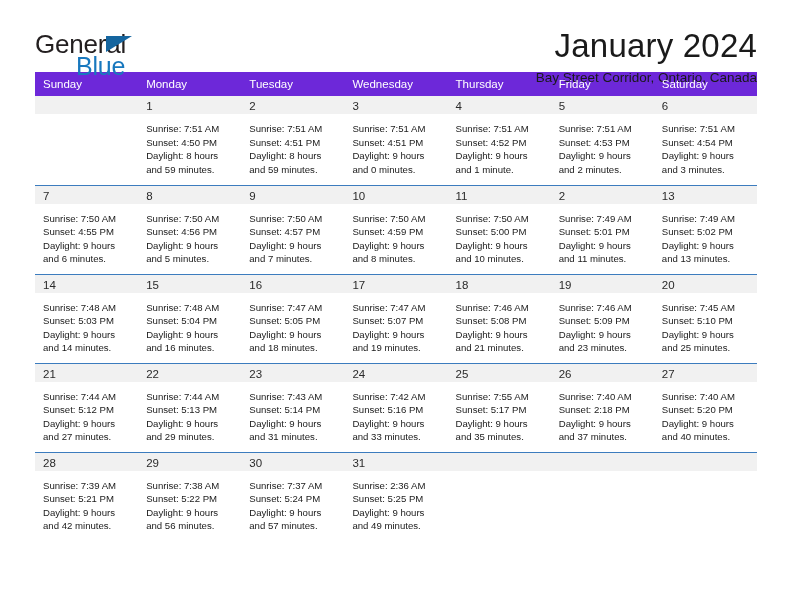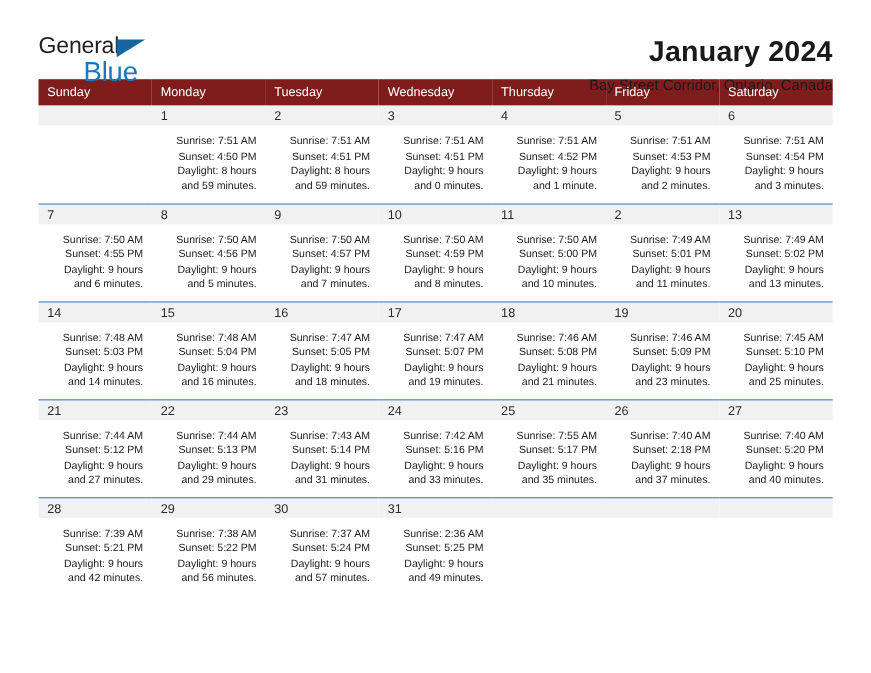--- a/index.html
+++ b/index.html
@@ -29,21 +29,21 @@
     height: 72px;
   }
 
   .logo {
     position: relative;
     width: 105px;
     height: 48px;
     line-height: 1;
   }
   .logo-general {
-    font-size: 21px;
+    font-size: 26px;
     color: #231f20;
     letter-spacing: -0.2px;
     display: block;
     height: 24px;
   }
   .logo-blue {
     font-size: 25px;
     color: #1878be;
     letter-spacing: -0.2px;
     display: block;
@@ -55,22 +55,22 @@
     left: 71px;
     top: 5px;
     width: 0;
     height: 0;
     border-left: 26px solid #15659f;
     border-bottom: 16px solid transparent;
   }
 
   .titles { text-align: right; padding-top: 0; }
   .cal-title {
-    font-size: 26px;
-    font-weight: bold;
+    font-size: 33px;
+    font-weight: normal;
     color: #1a1a1a;
     line-height: 30px;
     letter-spacing: 0.2px;
   }
   .cal-subtitle {
     font-size: 13.5px;
     color: #1a1a1a;
     line-height: 18px;
     margin-top: 8px;
   }
@@ -78,21 +78,21 @@
   
   .cal-wrap { padding: 0 35px; }
 
   table.calendar {
     width: 722px;
     border-collapse: collapse;
     table-layout: fixed;
   }
 
   table.calendar th {
-    background: #7f1d1d;
+    background: #6d28d9;
     color: #ffffff;
     font-size: 11.5px;
     font-weight: normal;
     text-align: left;
     padding: 6px 0 6px 8px;
     height: 22px;
     border: none;
   }
 
   .week-row td {
@@ -112,21 +112,20 @@
     padding: 2px 0 0 8px;
     line-height: 16px;
   }
   .daynum.blank { background: #f1f1f1; }
 
   .info {
     padding: 8px 8px 0 8px;
     font-size: 9.6px;
     line-height: 13.6px;
     color: #1a1a1a;
-    text-align: right;
   }
   .info div { white-space: nowrap; }
 </style>
 </head>
 <body>
 
 <div class="page">
 
   <div class="topbar">
 

